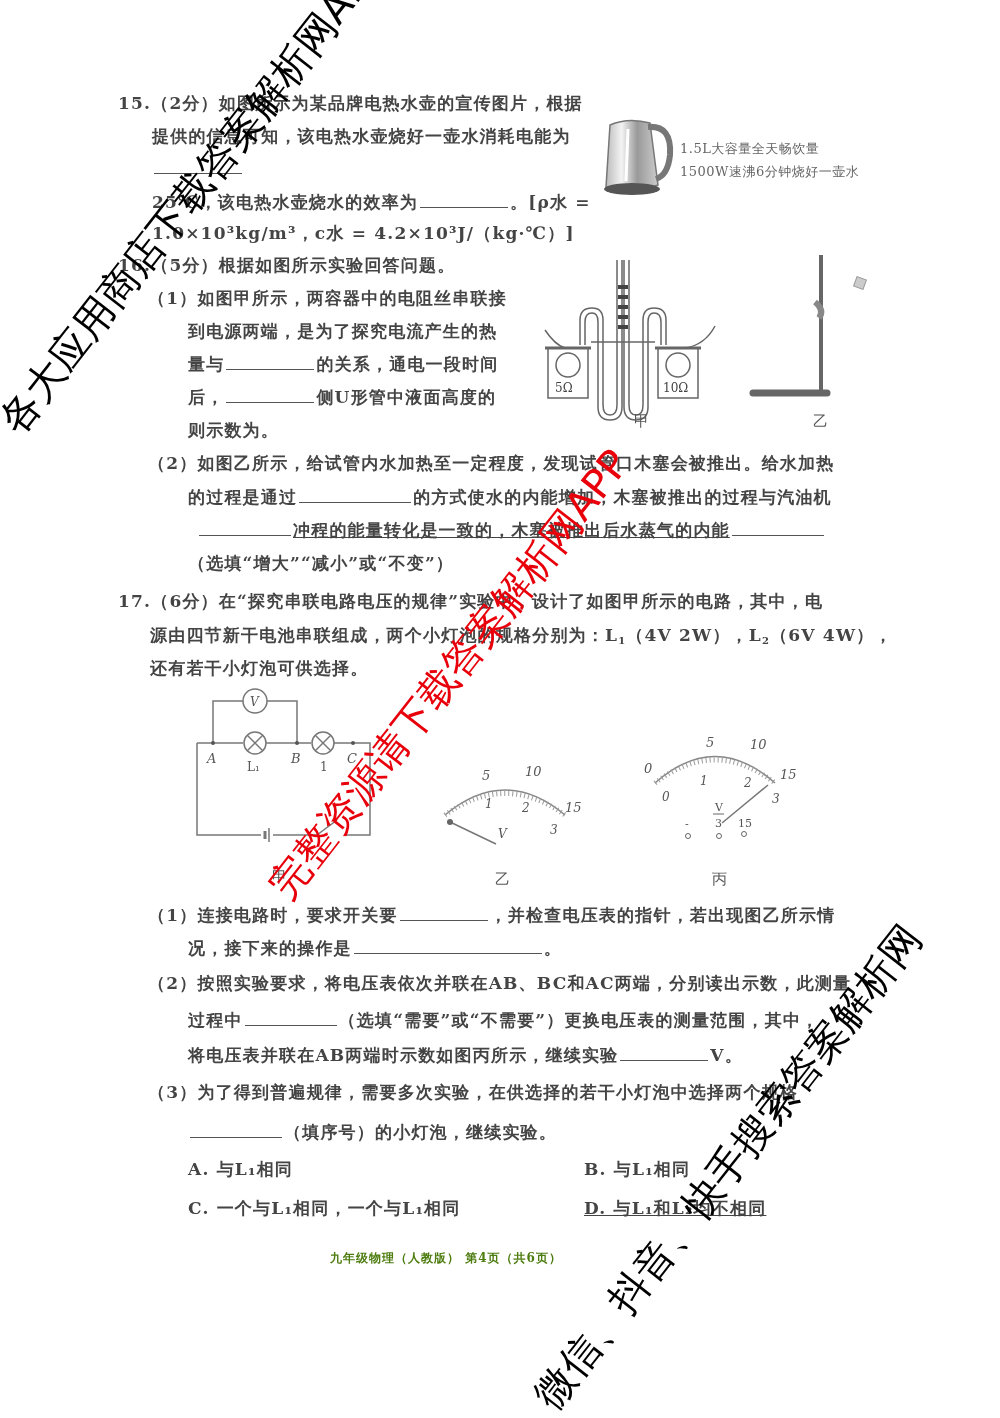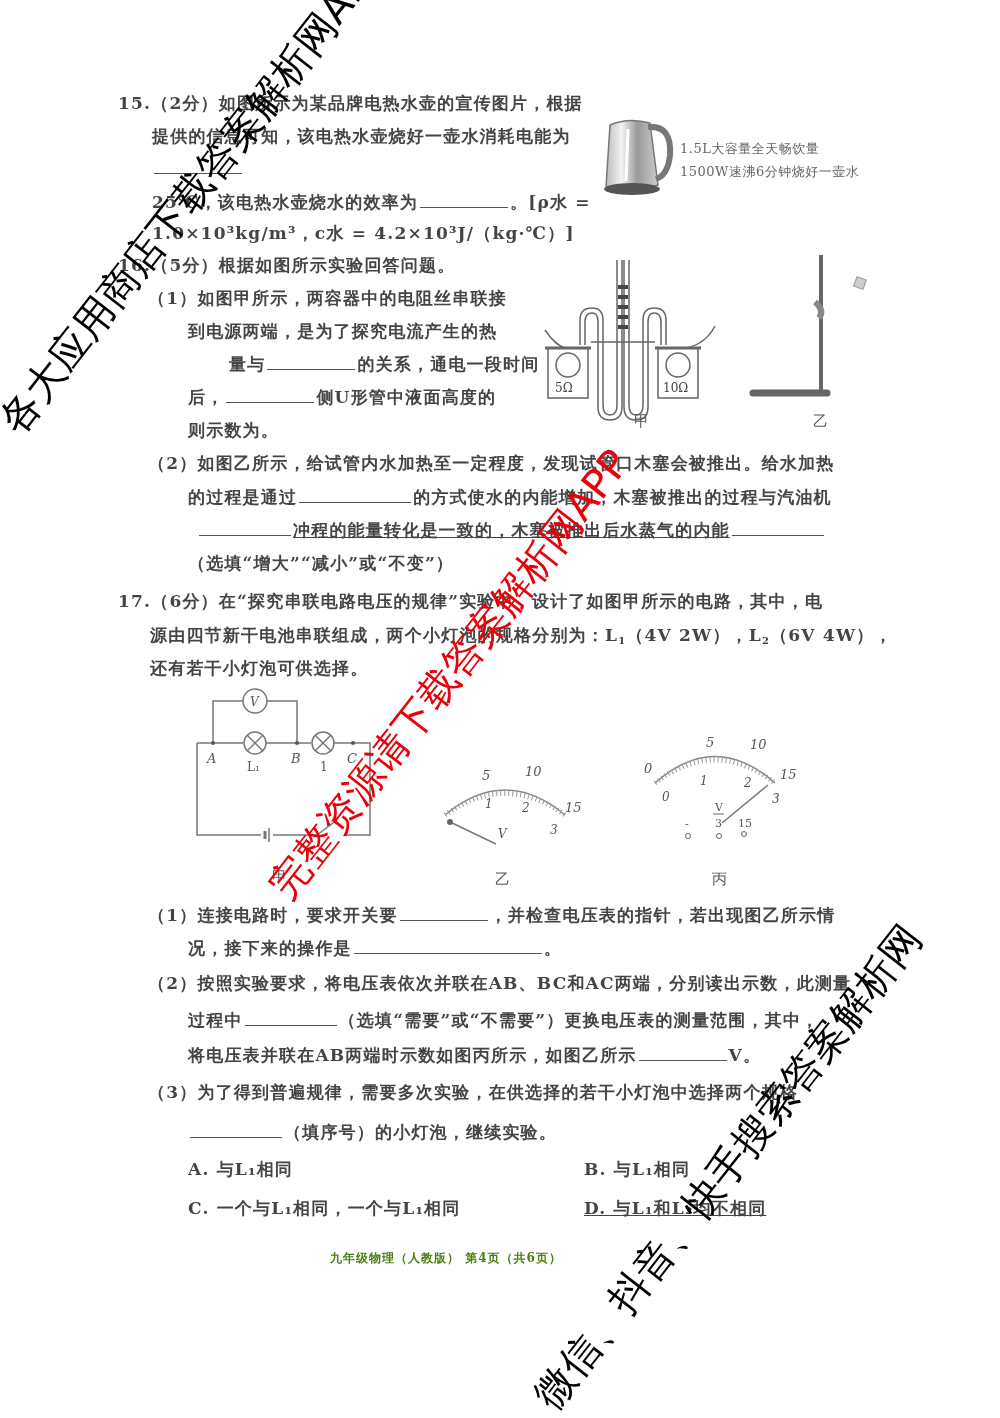--- a/index.html
+++ b/index.html
@@ -44,21 +44,21 @@
   <path d="M50 12 Q74 10 72 40 Q70 60 58 64" fill="none" stroke="#777" stroke-width="6"></path>
   <ellipse cx="34" cy="74" rx="28" ry="6" fill="#555"></ellipse>
   <line x1="30" y1="14" x2="28" y2="66" stroke="#fff" stroke-width="3"></line>
 </svg>
 <div class="kettle-text" style="left:680px;top:140px;">1.5L大容量全天畅饮量</div>
 <div class="kettle-text" style="left:680px;top:163px;">1500W速沸6分钟烧好一壶水</div>
 
 <div class="line" style="left:118px;top:254px;">16.（5分）根据如图所示实验回答问题。</div>
 <div class="line" style="left:148px;top:287px;">（1）如图甲所示，两容器中的电阻丝串联接</div>
 <div class="line" style="left:188px;top:320px;">到电源两端，是为了探究电流产生的热</div>
-<div class="line" style="left:188px;top:353px;margin-left:41px;">
+<div class="line" style="left:188px;top:353px;">
   <span>量与</span><span class="blank" style="width:88px;"></span><span>的关系，通电一段时间</span>
 </div>
 <div class="line" style="left:188px;top:386px;">
   <span>后，</span><span class="blank" style="width:88px;"></span><span>侧U形管中液面高度的</span>
 </div>
 <div class="line" style="left:188px;top:419px;">则示数为。</div>
 
 <svg style="left:545px;top:250px;" width="200" height="160">
   <g stroke="#666" stroke-width="1.5" fill="none">
 
@@ -186,21 +186,21 @@
   <span>（1）连接电路时，要求开关要</span><span class="blank" style="width:88px;"></span><span>，并检查电压表的指针，若出现图乙所示情</span>
 </div>
 <div class="line" style="left:188px;top:937px;">
   <span>况，接下来的操作是</span><span class="blank" style="width:188px;"></span><span>。</span>
 </div>
 <div class="line" style="left:148px;top:972px;">（2）按照实验要求，将电压表依次并联在AB、BC和AC两端，分别读出示数，此测量</div>
 <div class="line" style="left:188px;top:1009px;">
   <span>过程中</span><span class="blank" style="width:92px;"></span><span>（选填“需要”或“不需要”）更换电压表的测量范围，其中，</span>
 </div>
 <div class="line" style="left:188px;top:1044px;">
-  <span>将电压表并联在AB两端时示数如图丙所示，如图乙所示</span><span class="blank" style="width:88px;"></span><span>V。</span>
+  <span>将电压表并联在AB两端时示数如图丙所示，继续实验</span><span class="blank" style="width:88px;"></span><span>V。</span>
 </div>
 <div class="line" style="left:148px;top:1081px;">（3）为了得到普遍规律，需要多次实验，在供选择的若干小灯泡中选择两个规格</div>
 <div class="line" style="left:188px;top:1121px;">
   <span class="blank" style="width:92px;"></span><span>（填序号）的小灯泡，继续实验。</span>
 </div>
 <div class="line" style="left:188px;top:1158px;">A. 与L₁相同</div>
 <div class="line" style="left:584px;top:1158px;">B. 与L₁相同</div>
 <div class="line" style="left:188px;top:1197px;">C. 一个与L₁相同，一个与L₁相同</div>
 <div class="line" style="left:584px;top:1197px;text-decoration:underline;">D. 与L₁和L₂均不相同</div>
 

